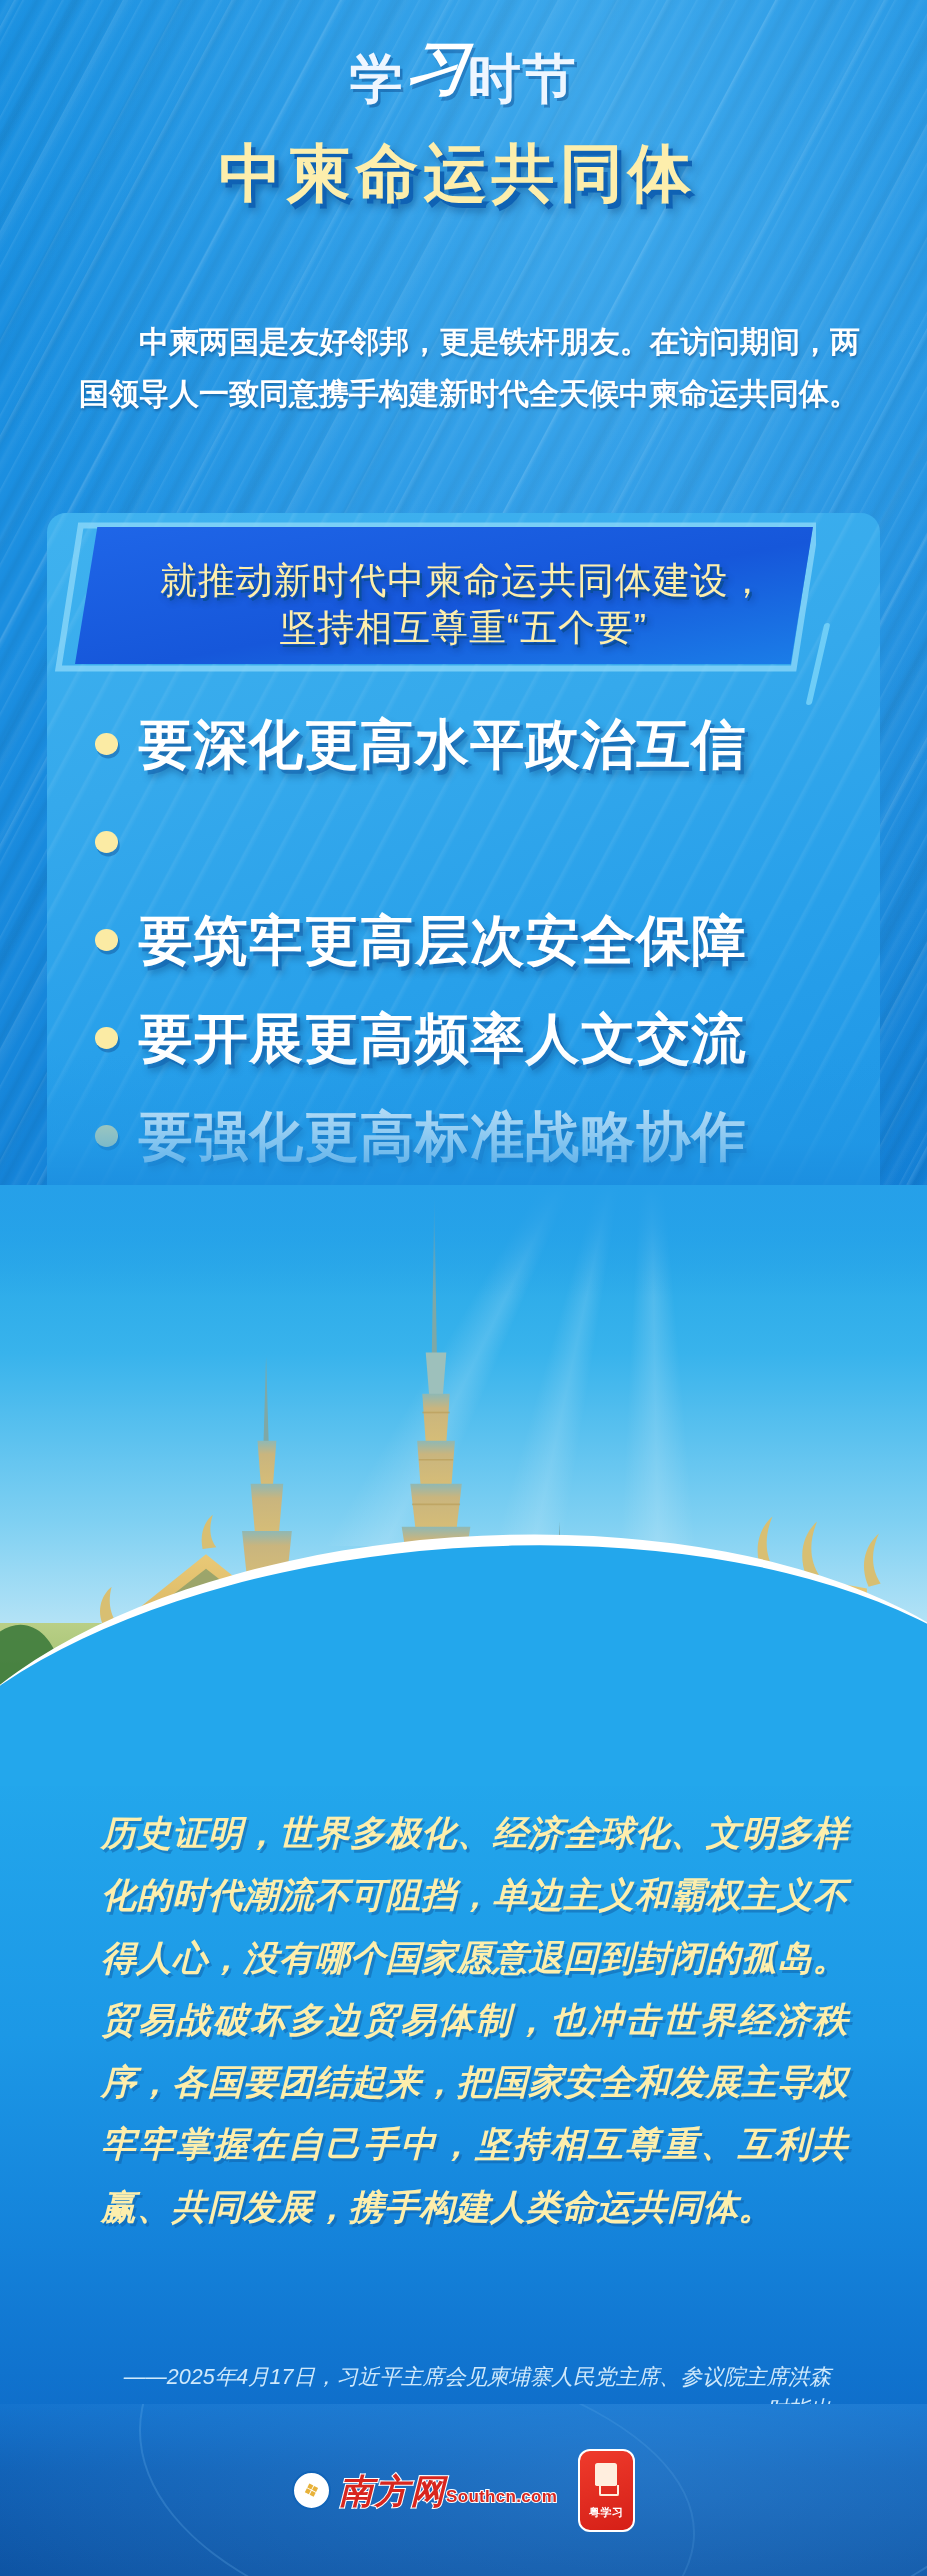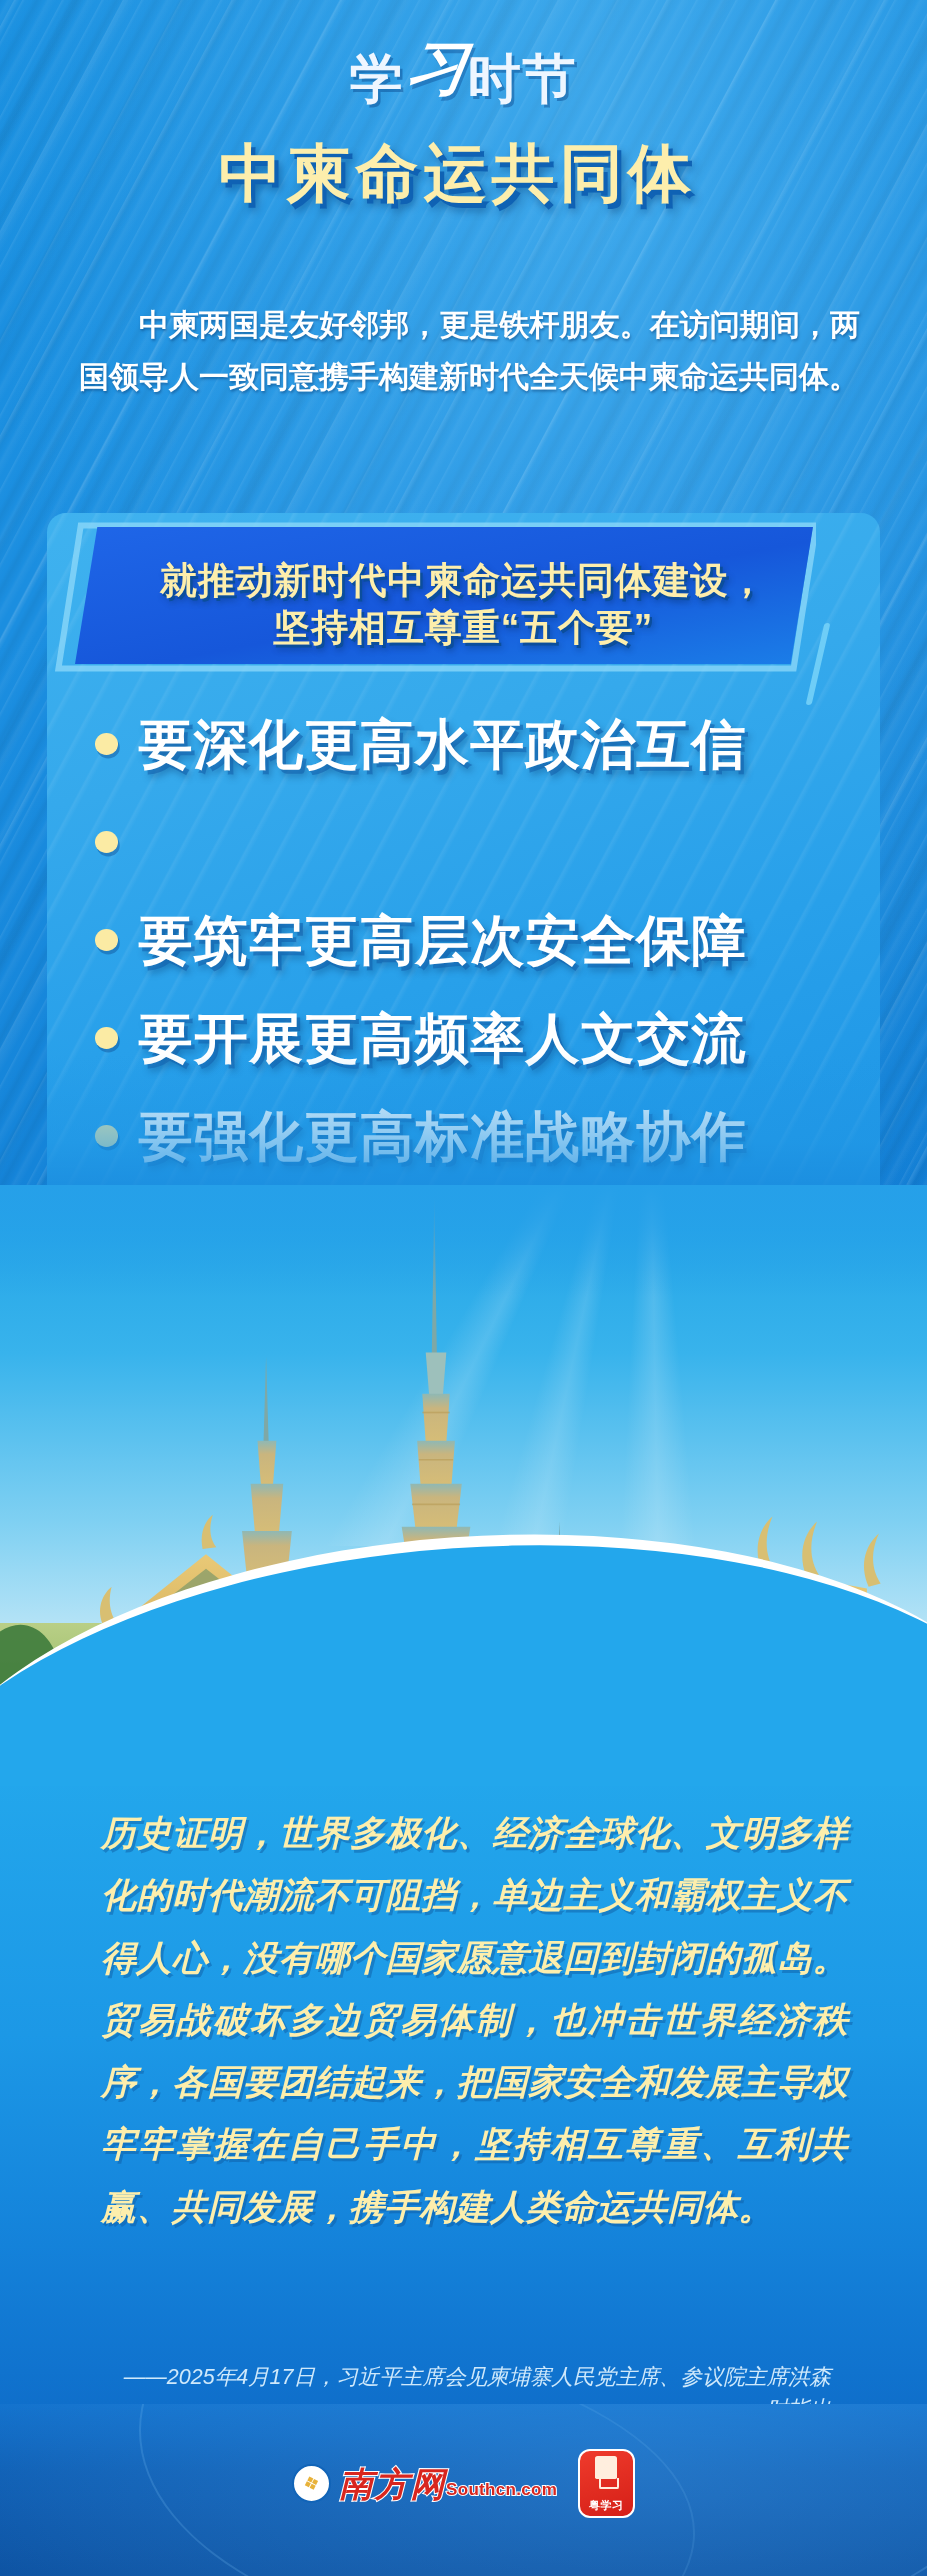--- a/index.html
+++ b/index.html
@@ -82,21 +82,21 @@
     font-size:63px; font-weight:bold; line-height:1.16;
     color:#fdeeac;
     letter-spacing:5.2px;
     text-shadow:
       4.3px 5.2px 0 #0f62b4,
       6px 7.7px 8.6px rgba(5,45,95,.45);
   }
 
   
   .intro{
-    position:absolute; left:79px; right:67px; top:299px;
+    position:absolute; left:79px; right:67px; top:316px;
     color:#ffffff; font-size:30px; line-height:1.72;
     text-indent:2em;
     font-weight:600;
     text-shadow:0.9px 1.7px 2.6px rgba(6,50,105,.45);
     text-align:justify;
   }
 
   
   .card{
     position:absolute; left:47px; top:513px; width:833px; height:687px;
@@ -126,21 +126,21 @@
   .banner-outline{
     position:absolute; left:0; top:0; width:100%; height:100%;
   }
   .banner-fill{
     position:absolute; left:12px; top:12px; width:96%; height:86%;
   }
   .banner-text{
     position:absolute; left:0; top:0; width:817px; height:167px;
     display:flex; flex-direction:column; justify-content:center; align-items:center;
     text-align:right;
-    color:#fdeeac; font-weight:bold; font-size:37px; line-height:1.26;
+    color:#fdeeac; font-weight:normal; font-size:37px; line-height:1.26;
     letter-spacing:0.9px;
     text-shadow:2.6px 3.4px 0 #0b4e9c, 3.4px 5.2px 6px rgba(4,40,90,.45);
   }
   .banner-line-right{
     position:absolute; right:-5.2px; top:101px; width:6px; height:82px;
     background:#6ecdf7; border-radius:3.4px;
     transform:skewX(-13deg);
   }
 
   
@@ -270,21 +270,21 @@
     -webkit-text-stroke:2.1px #ffffff;
     paint-order:stroke fill;
   }
   .sc-en{
     margin-top:11px;
     font-size:17px; font-weight:bold; color:#d8261f; letter-spacing:0.3px;
     -webkit-text-stroke:2.1px #ffffff;
     paint-order:stroke fill;
   }
   .yuexuexi{
-    width:57px; height:69px; border-radius:12px;
+    width:57px; height:83px; border-radius:12px;
     background:linear-gradient(160deg,#ef3b2c 0%,#d51f17 100%);
     border:2.6px solid #ffffff;
     display:flex; flex-direction:column; align-items:center; justify-content:center;
     gap:10px;
     position:relative;
   }
   .yx-glyph{
     width:22px; height:23px;
     background:#ffeede;
     border-radius:2.6px 2.6px 1.7px 1.7px;

